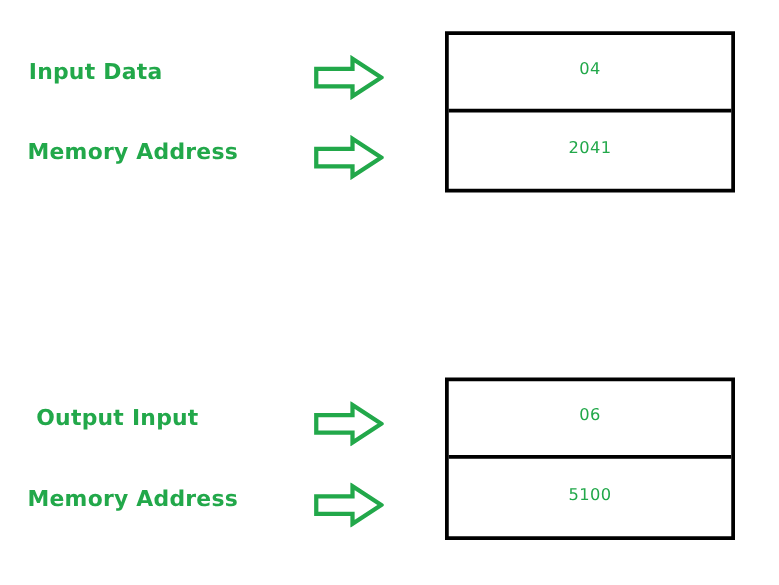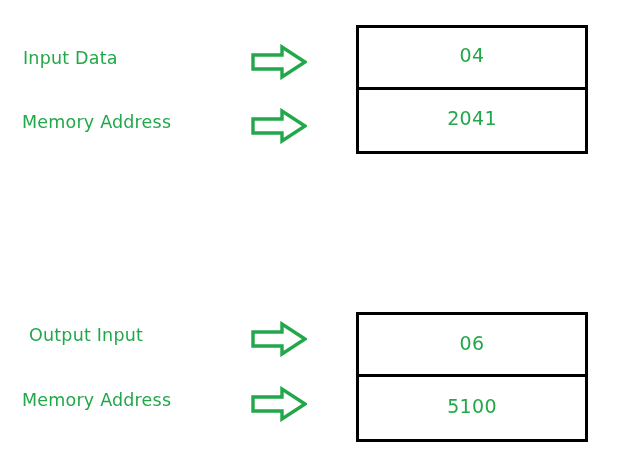--- a/index.html
+++ b/index.html
@@ -16,21 +16,21 @@
   }
   .stage {
     position: relative;
     width: 623px;
     height: 468px;
   }
   
   .label {
     position: absolute;
     color: #22A84A;
-    font-weight: normal;
+    font-weight: bold;
     font-size: 17.5px;
     letter-spacing: 0.2px;
     white-space: nowrap;
     line-height: 1;
   }
   .label-input-data   { left: 23px;  top: 50px;  }
   .label-input-addr   { left: 22px;  top: 114px; }
   .label-output-data  { left: 29px;  top: 327px; }
   .label-output-addr  { left: 22px;  top: 392px; }
 
@@ -48,30 +48,30 @@
   
   .box-group {
     position: absolute;
     left: 356px;
     width: 232px;
     border: 3px solid #000000;
     box-sizing: border-box;
     background: #ffffff;
   }
   .box-group-top    { top: 25px;  height: 129px; }
-  .box-group-bottom { top: 312px; height: 130px; }
+  .box-group-bottom { top: 302px; height: 130px; }
 
   .cell {
     box-sizing: border-box;
     height: 50%;
     display: flex;
     align-items: center;
     justify-content: center;
     color: #22A84A;
-    font-size: 19px;
+    font-size: 13px;
     font-weight: normal;
     letter-spacing: 0.3px;
   }
   .cell-divided {
     border-bottom: 3px solid #000000;
   }
   .cell-value {
     position: relative;
     top: -2px;
   }

